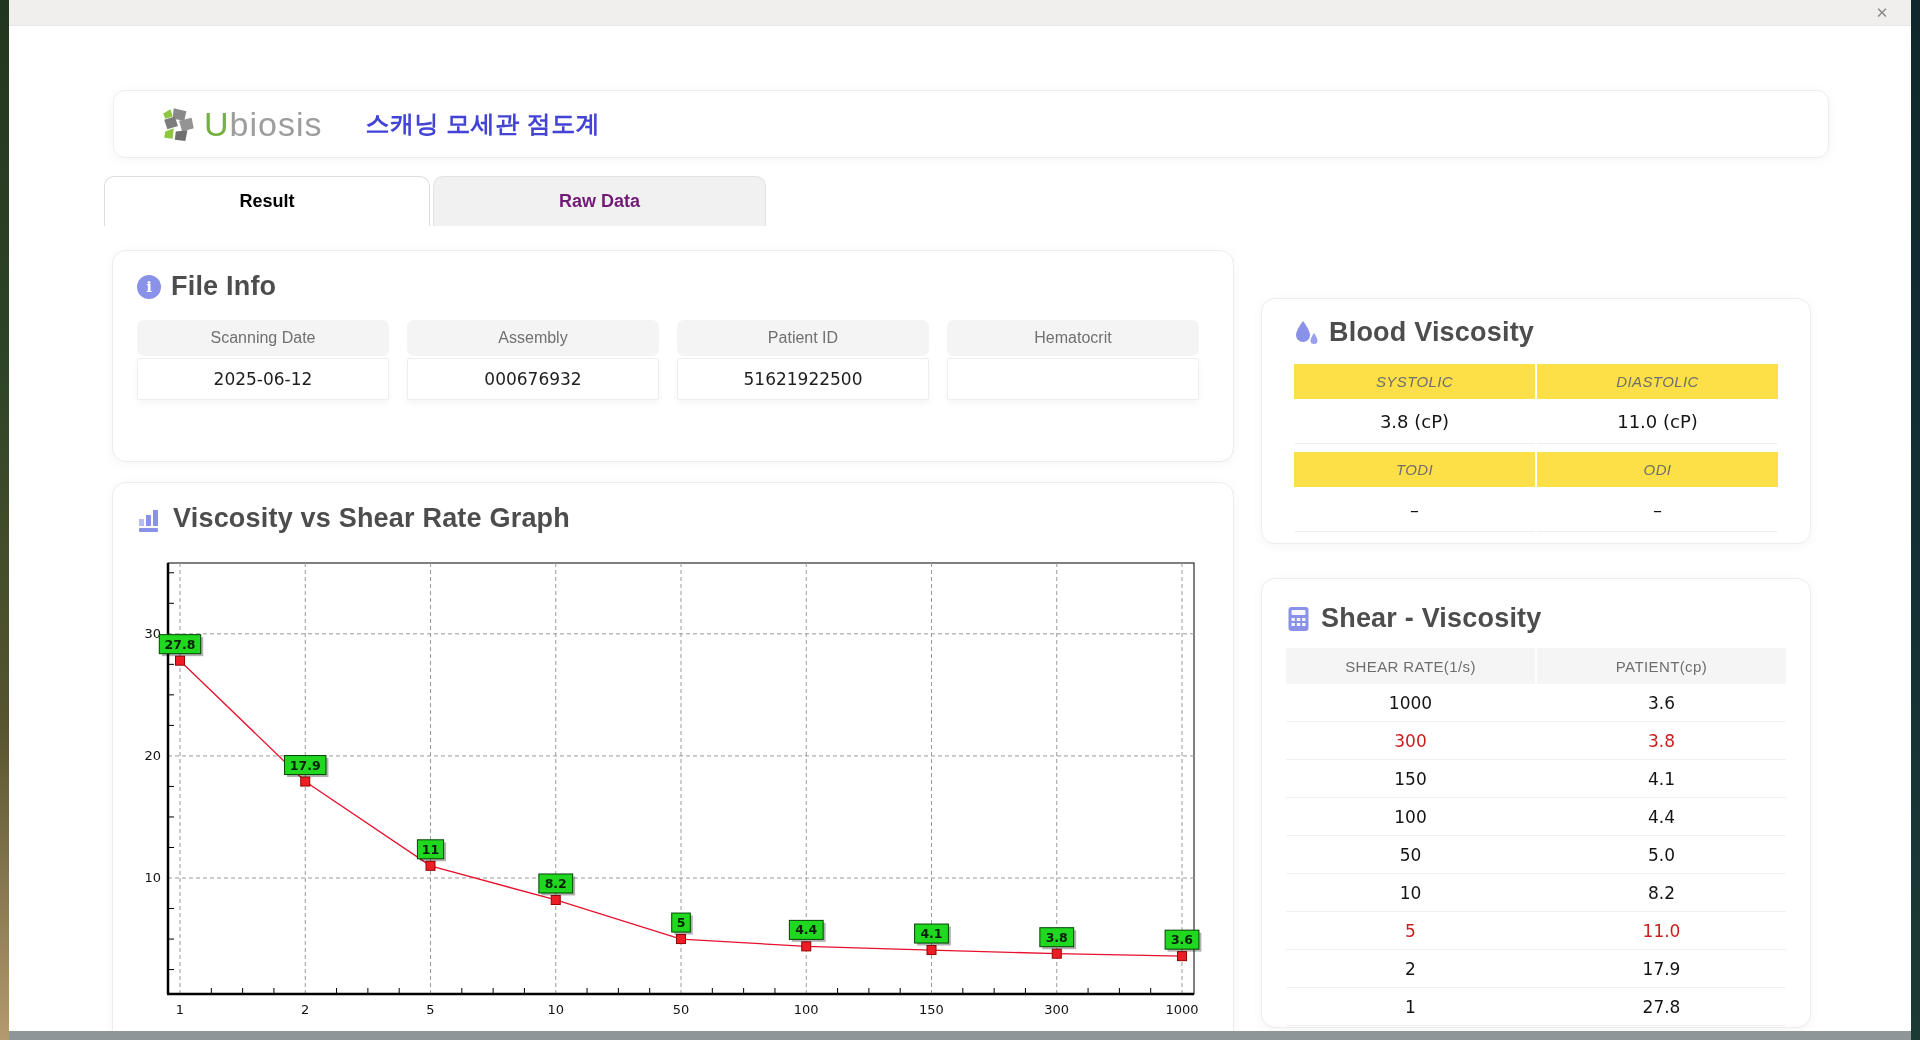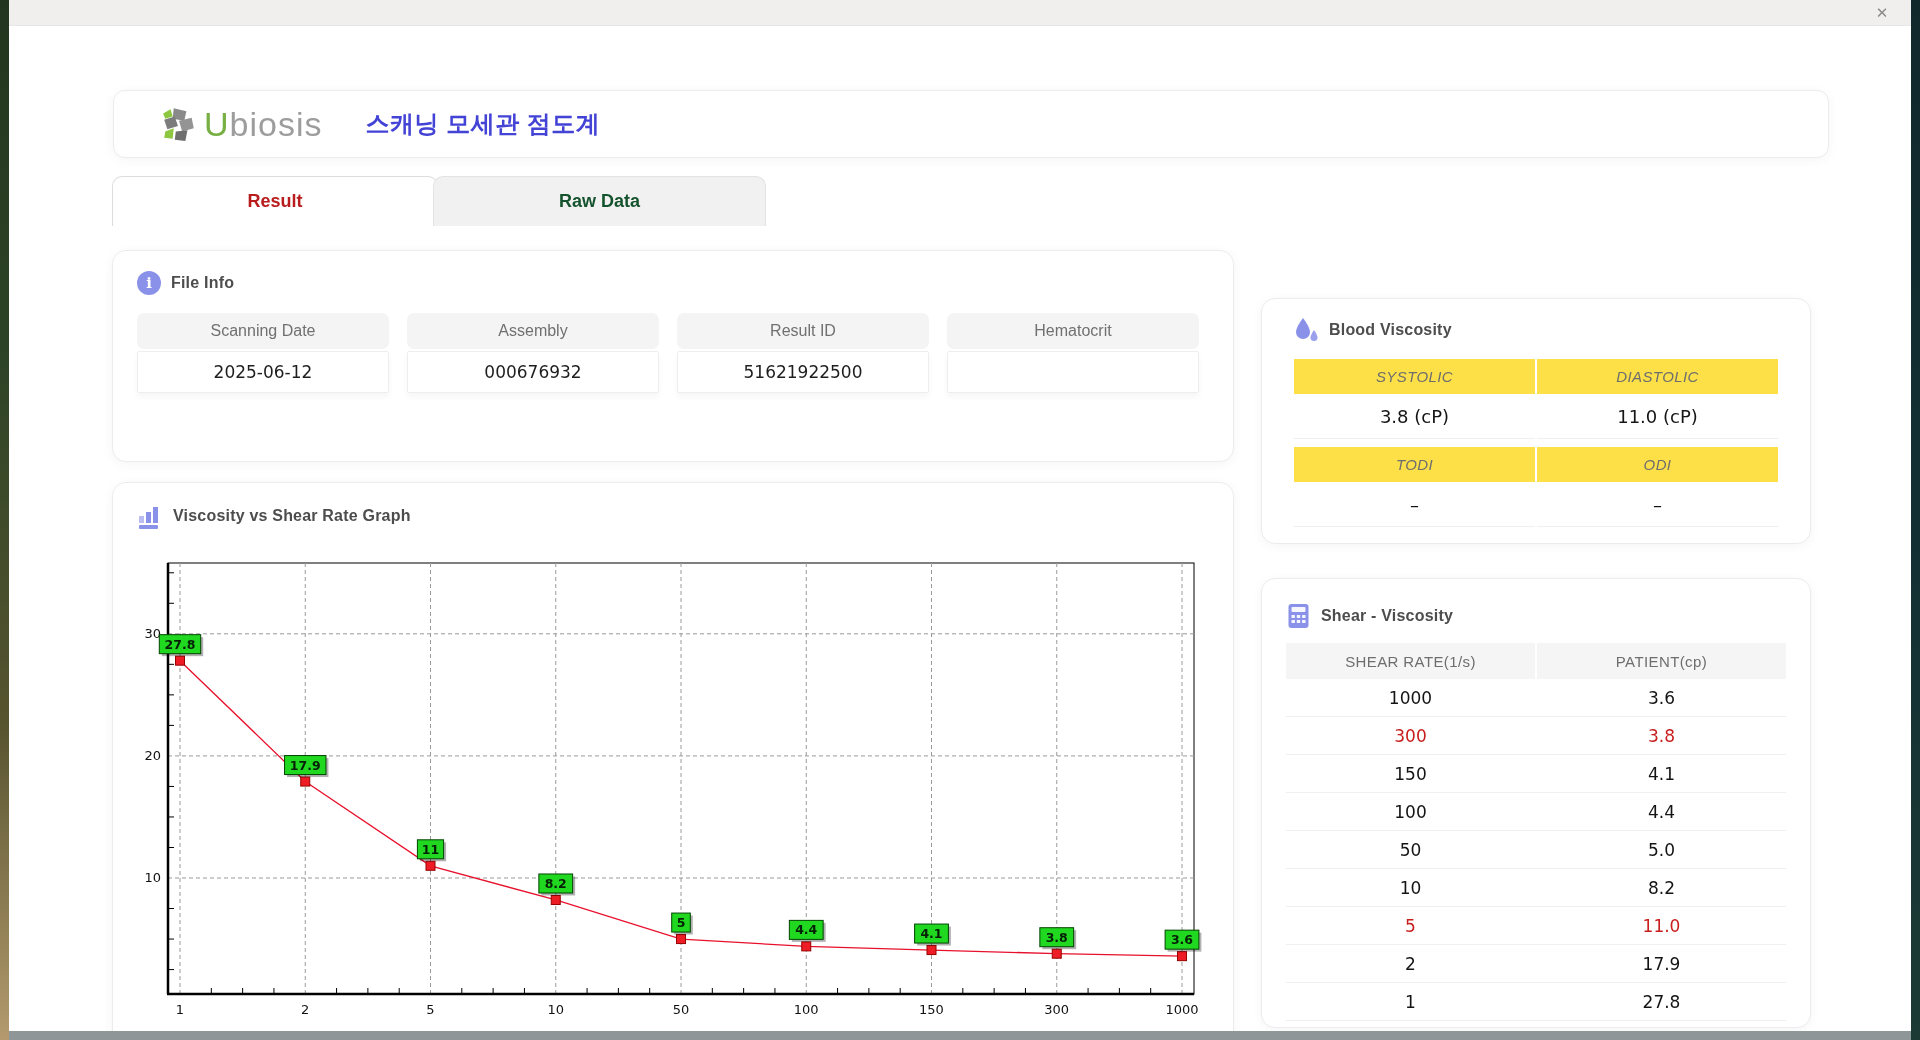--- a/index.html
+++ b/index.html
@@ -15,37 +15,37 @@
                 background:#f0efee; border-bottom:1px solid #e7e6e5; }
   .titlebar .close { position:absolute; right:18px; top:3px; width:22px; height:20px;
                      color:#8a8a8a; font-size:15px; line-height:20px; text-align:center; cursor:default; }
   .win-body   { position:absolute; left:9px; top:26px; width:1812px; height:1005px; background:#ffffff; }
   .bottom-bar { position:absolute; left:9px; top:1031px; width:1902px; height:9px; background:#8f9697; }
 
   
   .card { position:absolute; background:#fff; border:1px solid #ececec; border-radius:14px;
           box-shadow:0 2px 10px rgba(120,120,140,0.07); }
   .card-head { display:flex; align-items:center; gap:10px; }
-  .card-title { font-size:16px; font-weight:bold; color:#4d4d4d; letter-spacing:.2px; }
+  .card-title { font-size:27px; font-weight:bold; color:#4d4d4d; letter-spacing:.2px; }
 
   
   .header-card { left:104px; top:64px; width:1716px; height:68px; border-radius:12px;
                  display:flex; align-items:center; }
   .logo-wrap { display:flex; align-items:center; gap:6px; margin-left:46px; }
   .logo-text { font-size:34px; letter-spacing:1px; font-weight:500; }
   .logo-text .u { color:#76b043; }
   .logo-text .rest { color:#9d9d9d; }
   .app-title { margin-left:43px; font-size:24px; font-weight:bold; color:#4343d6; letter-spacing:.5px; }
 
   
   .tab { position:absolute; top:150px; height:50px; border-radius:10px 10px 0 0;
          display:flex; align-items:center; justify-content:center;
          font-size:18px; font-weight:bold; cursor:pointer; }
-  .tab.active { left:95px;  width:326px; background:#fff;    border:1px solid #dddddd; border-bottom:none; color:#b91c1c;margin-left:8px; }
-  .tab.inactive { left:424px; width:333px; background:#f1f1f1; border:1px solid #e3e3e3; border-bottom:none; color:#14532d; }
+  .tab.active { left:95px;  width:326px; background:#fff;    border:1px solid #dddddd; border-bottom:none; color:#000000; }
+  .tab.inactive { left:424px; width:333px; background:#f1f1f1; border:1px solid #e3e3e3; border-bottom:none; color:#701a75; }
 
   
   .icn-circle { width:24px; height:24px; border-radius:50%; background:#8a91e8; color:#fff;
                 font-size:15px; font-weight:bold; display:flex; align-items:center; justify-content:center;
                 font-family:"DejaVu Serif", serif; }
 
   
   .fi-card { left:103px; top:224px; width:1122px; height:212px; padding:20px 24px; }
   .fi-grid { display:flex; gap:18px; margin-top:18px; }
   .fi-col  { width:252px; }
@@ -122,21 +122,21 @@
     <div class="fi-grid" id="fi-grid">
         <div class="fi-col">
           <div class="fi-label">Scanning Date</div>
           <div class="fi-value">2025-06-12</div>
         </div>
         <div class="fi-col">
           <div class="fi-label">Assembly</div>
           <div class="fi-value">000676932</div>
         </div>
         <div class="fi-col">
-          <div class="fi-label">Result ID</div>
+          <div class="fi-label">Patient ID</div>
           <div class="fi-value">51621922500</div>
         </div>
         <div class="fi-col">
           <div class="fi-label">Hematocrit</div>
           <div class="fi-value"></div>
         </div>
       </div>
   </div>
 
   <div class="card graph-card">

